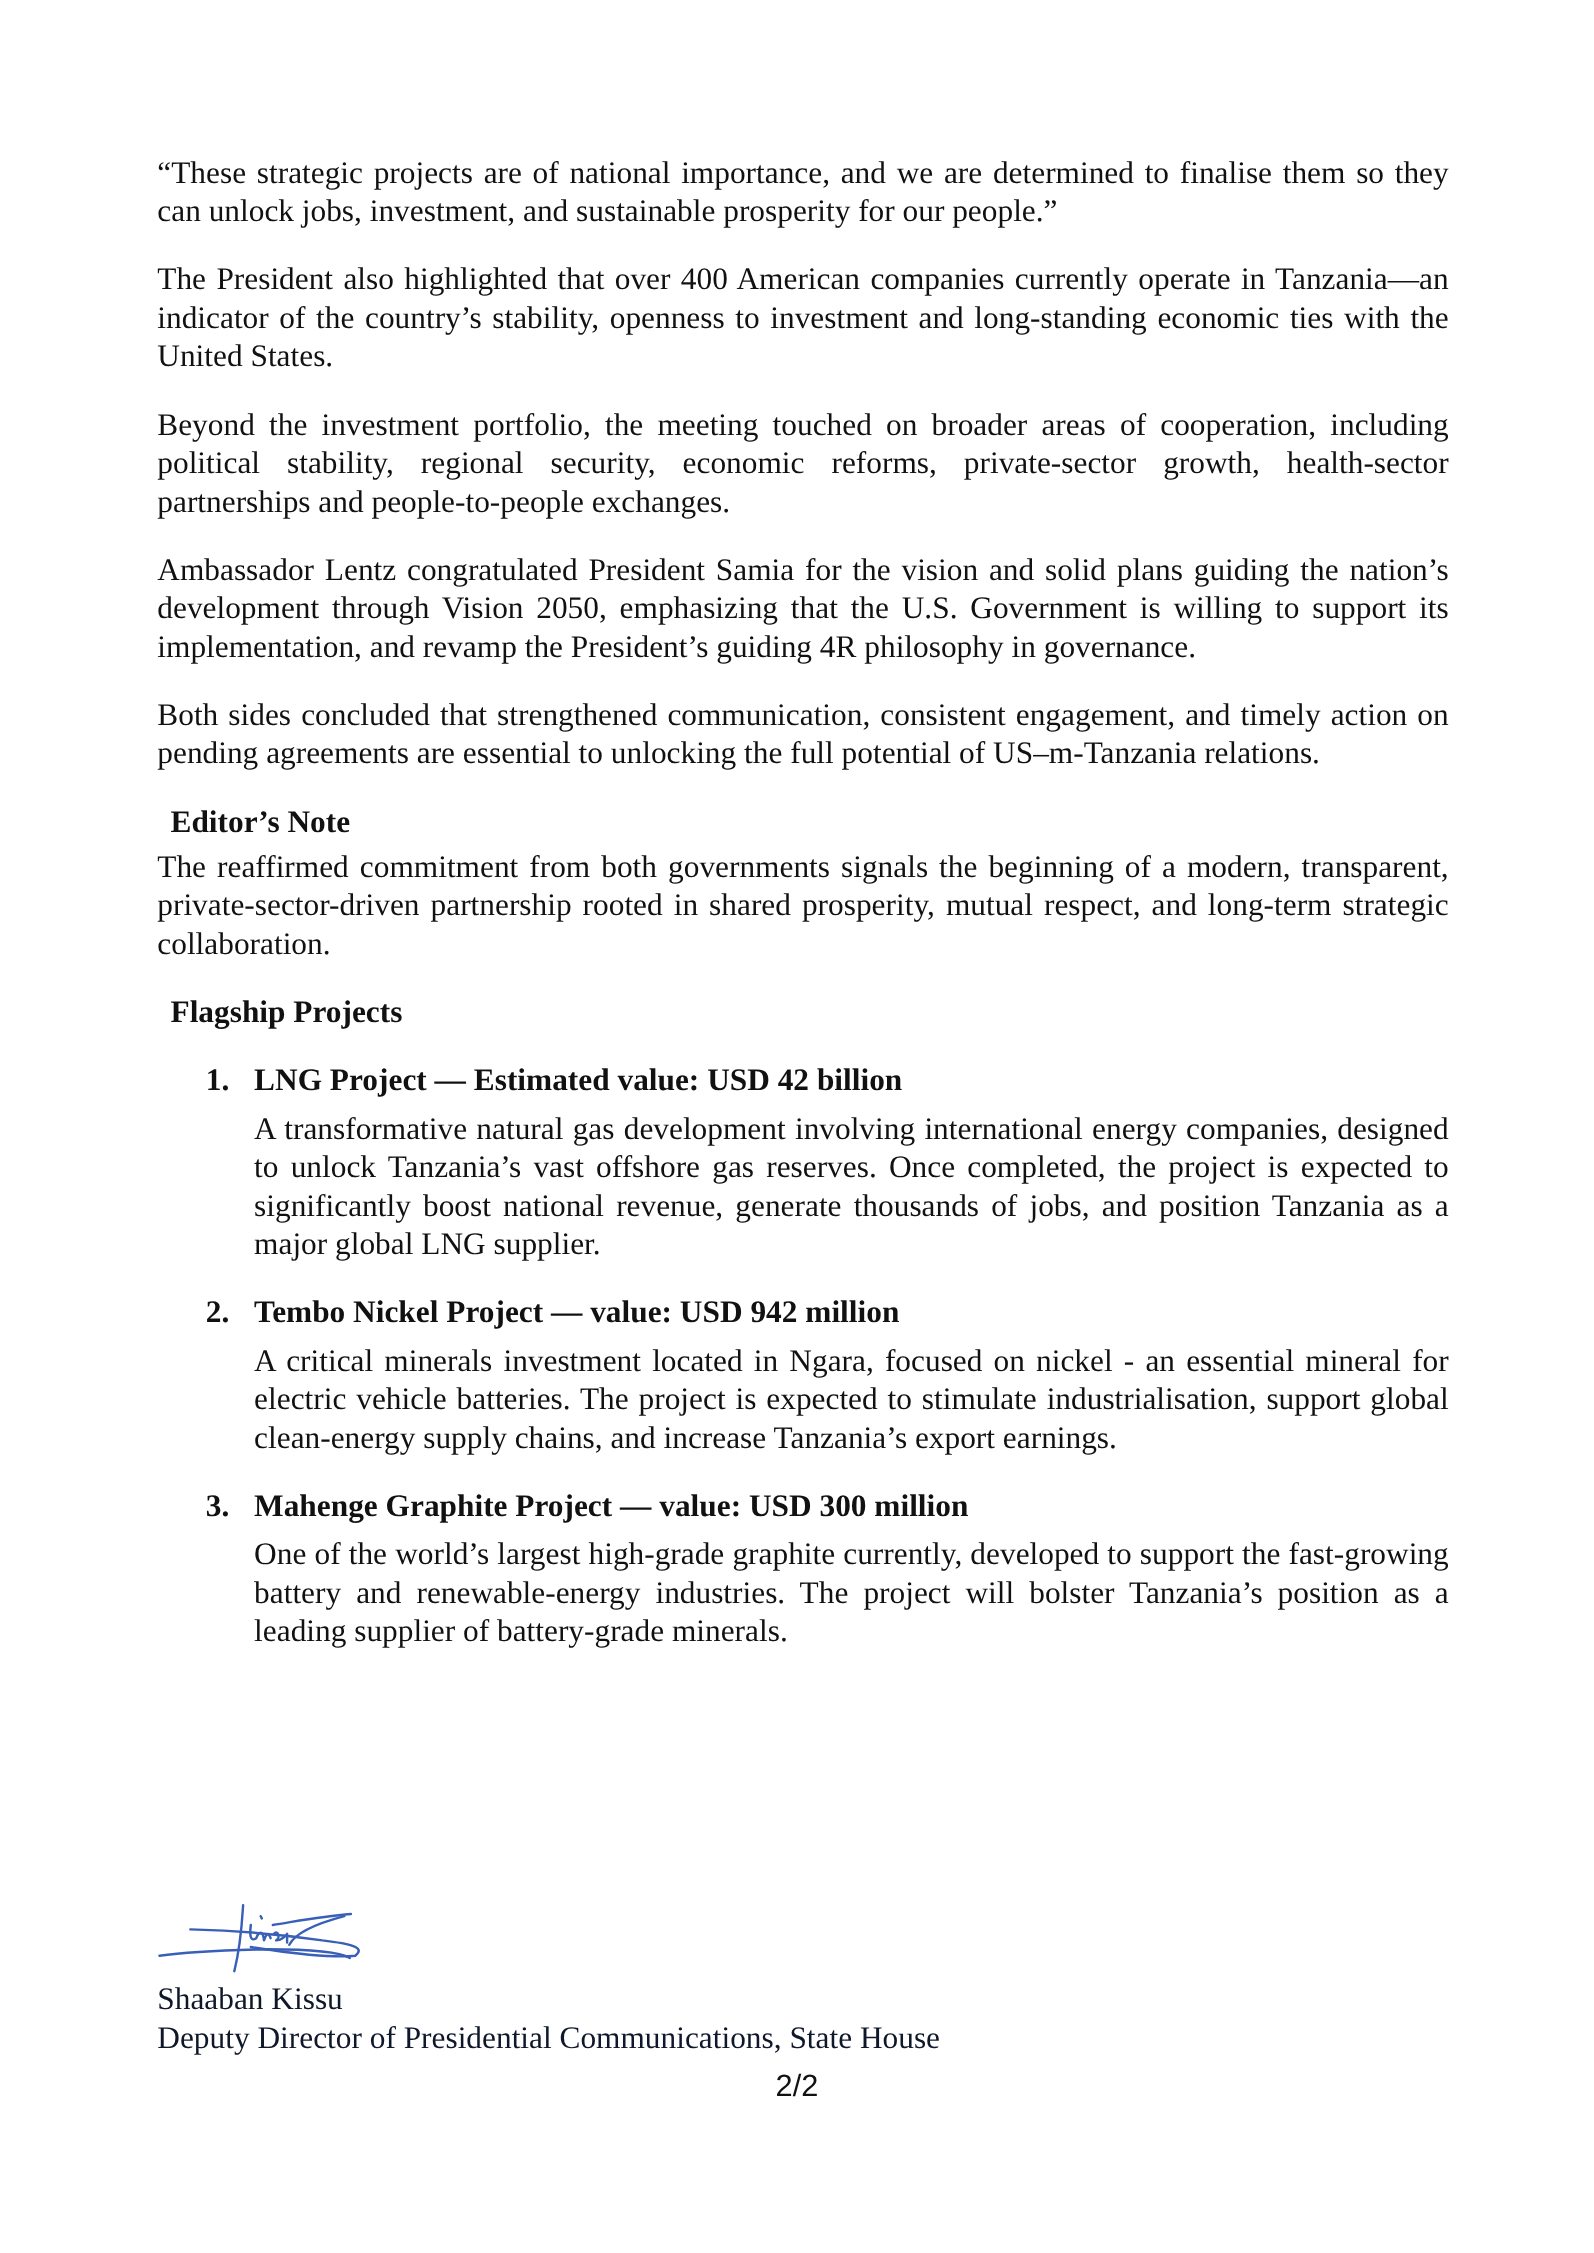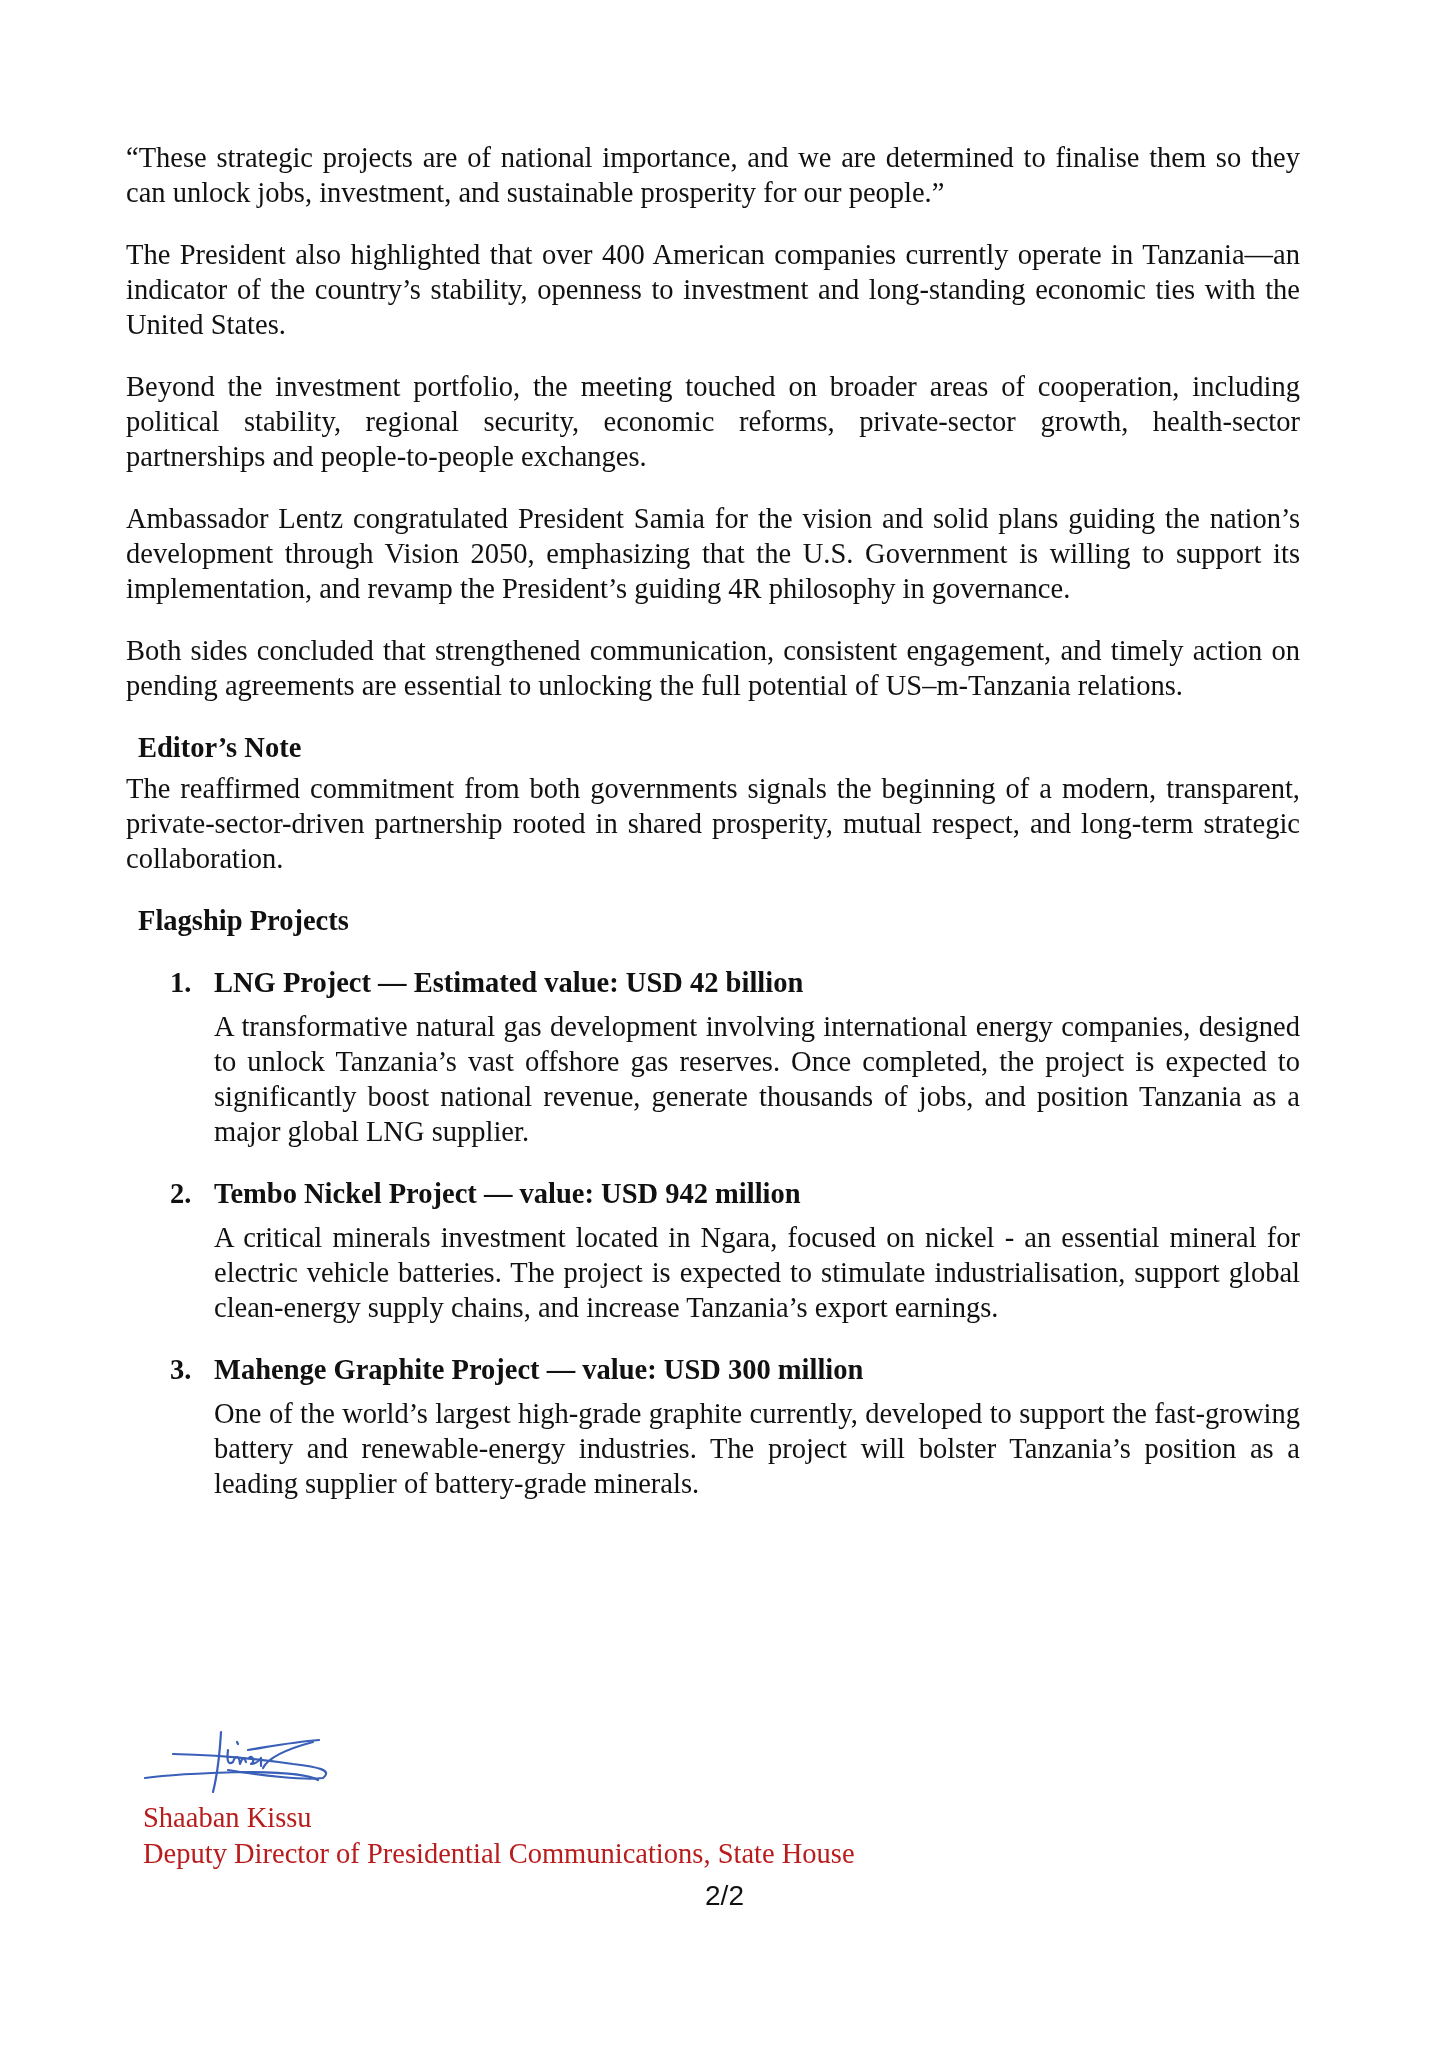--- a/index.html
+++ b/index.html
@@ -6,21 +6,21 @@
     body {
       width: 1449px;
       height: 2048px;
       position: relative;
       overflow: hidden;
       font-family: "DejaVu Serif", "Liberation Serif", serif;
       color: #111111;
     }
     .page {
       position: absolute;
-      left: 126px;
+      left: 143px;
       top: 140px;
       width: 1174px;
       font-family: "Liberation Serif", "DejaVu Serif", serif;
       font-size: 28.5px;
       line-height: 35px;
     }
     p { margin: 0; text-align: justify; text-align-last: left; }
     .para { margin-bottom: 27px; }
     .heading { font-weight: bold; margin: 12px; }
     .editor-heading { margin-bottom: 6px; }
@@ -31,21 +31,21 @@
       position: absolute; left: 44px; top: 0; font-weight: bold;
     }
     .project-title { font-weight: bold; margin-bottom: 9px; }
     .signature-block {
       position: absolute;
       left: 143px;
       top: 1728px;
       font-family: "Liberation Serif", "DejaVu Serif", serif;
       font-size: 28.5px;
       line-height: 36px;
-      color: #b91c1c;
+      color: #0f172a;
     }
     .signature {
       width: 260px; height: 72px; display: block;
     }
     .page-number {
       position: absolute;
       left: 0; right: 0;
       top: 1880px;
       text-align: center;
       font-family: "Liberation Sans", "DejaVu Sans", sans-serif;

